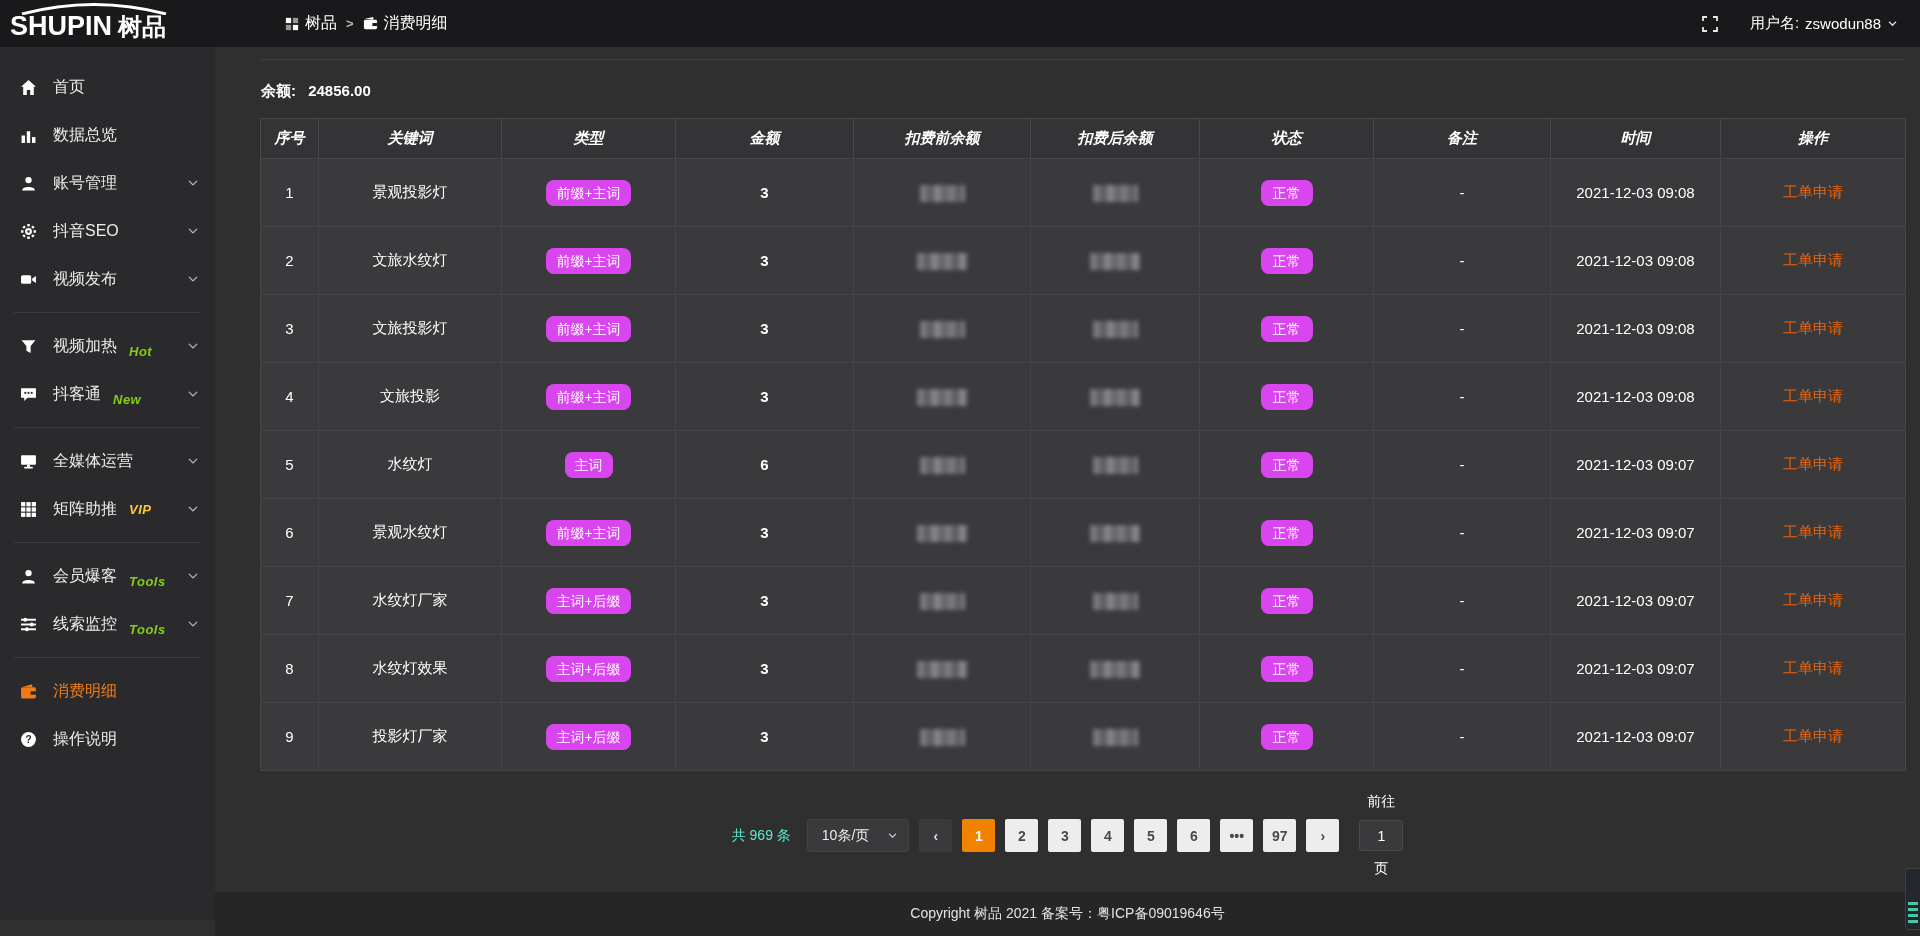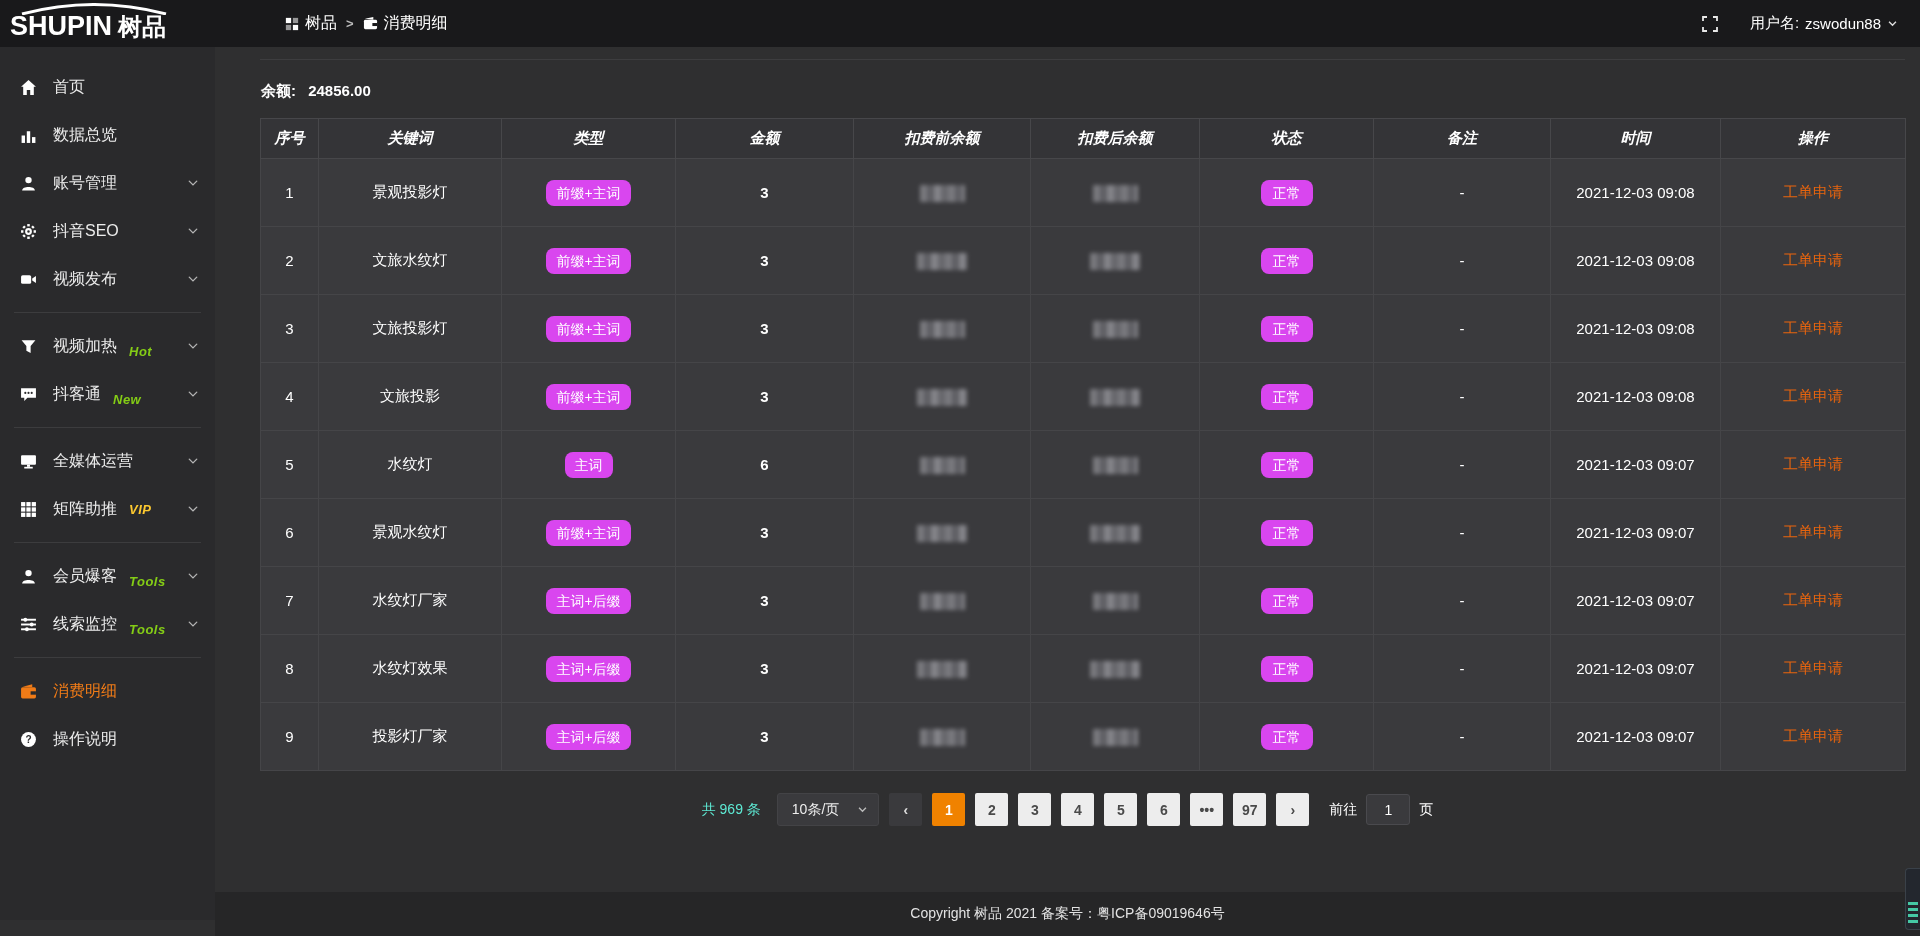--- a/index.html
+++ b/index.html
@@ -92,21 +92,21 @@
   .pg-size {
     background:#3a3a3d; height:33px; border-radius:3px; display:flex; align-items:center;
     padding:0 10px 0 14px; gap:18px; color:#eee; cursor:pointer; border:1px solid #434346;
   }
   .pg-btn {
     width:33px; height:33px; border-radius:2px; display:flex; align-items:center; justify-content:center;
     background:#ededed; color:#4a4a4a; font-weight:bold; cursor:pointer; font-size:14px;
   }
   .pg-btn.dark { background:#3a3a3d; color:#ddd; }
   .pg-btn.active { background:#f08200; color:#fff; }
-  .pg-jump { display:flex; align-items:center; gap:9px; margin-left:10px; color:#fff; }
+  .pg-jump { display:flex; align-items:center; gap:9px; margin-left:10px; color:#fff;flex-direction:column; }
   .pg-input {
     width:44px; height:31px; background:#3a3a3d; border:1px solid #4a4a4e; border-radius:3px;
     color:#fff; text-align:center; font-size:14px; font-family:inherit;
   }
 
   
   .footer {
     position:absolute; bottom:0; left:215px; right:0; height:44px;
     background:#262627; display:flex; align-items:center; justify-content:center;
     color:#e3e3e3; font-size:14px; z-index:5;

